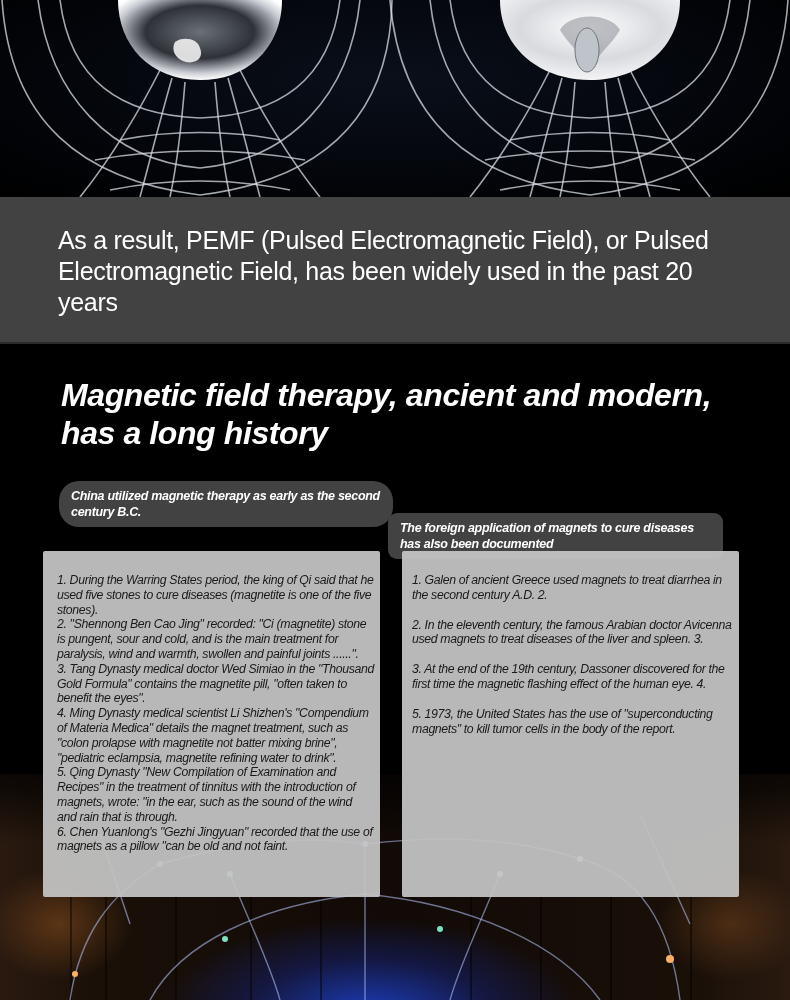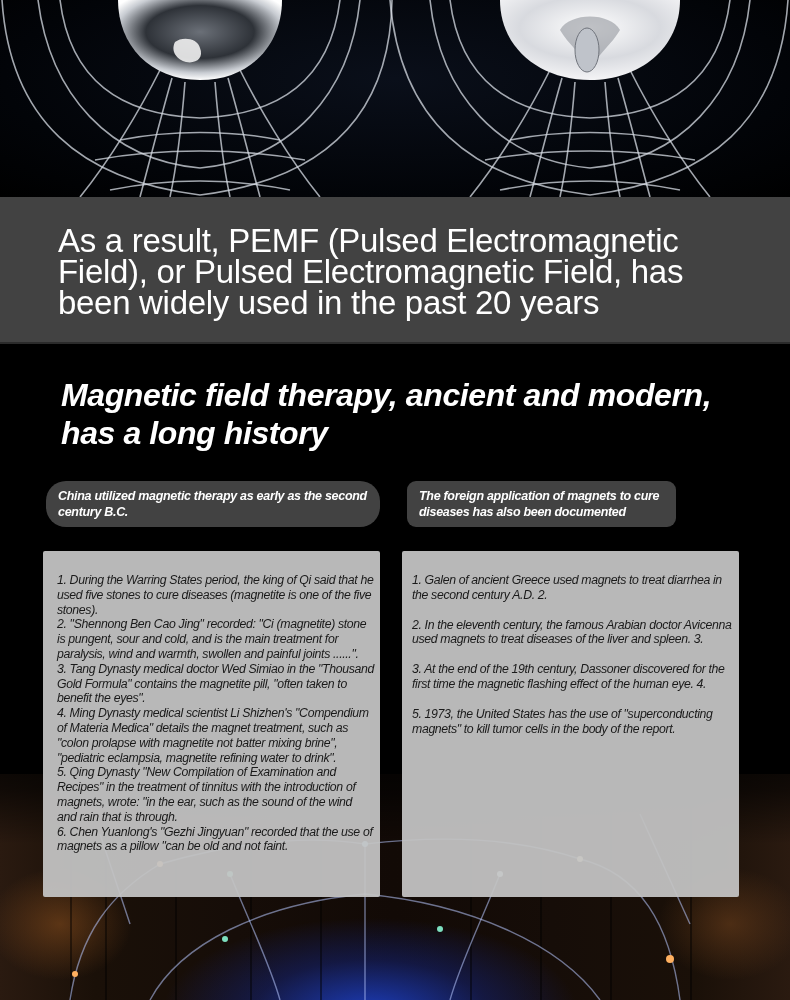--- a/index.html
+++ b/index.html
@@ -15,21 +15,21 @@
     .hero svg { position: absolute; left: 0; top: 0; }
 
     
     .banner {
       position: absolute; left: 0; top: 197px; width: 790px; height: 147px;
       background: #424242;
       border-bottom: 2px solid #2b2b2b;
     }
     .banner-text {
       position: absolute; left: 58px; top: 28px; width: 700px;
-      color: #ffffff; font-size: 33px; line-height: 31px; letter-spacing: -0.3px;
+      color: #ffffff; font-size: 25px; line-height: 31px; letter-spacing: -0.3px;
     }
 
     
     .section {
       position: absolute; left: 0; top: 344px; width: 790px; height: 656px;
       background: #000;
       overflow: hidden;
       font-style: italic;
     }
     .section-bg {
@@ -53,22 +53,22 @@
       position: absolute; left: 61px; top: 32px; width: 690px;
       color: #ffffff; font-size: 32px; line-height: 38px; letter-spacing: -0.4px;
     }
 
     .pill {
       position: absolute; top: 137px; width: 334px; height: 46px;
       background: #424242; border-radius: 9px;
       color: #ffffff; font-size: 12.5px; font-weight: bold; line-height: 16px;
       padding: 7px 10px 0 12px; letter-spacing: -0.3px;
     }
-    .pill.left { left: 46px; border-radius: 20px; }
-    .pill.right { left: 407px; width: 269px; }
+    .pill.left { left: 59px; border-radius: 20px; }
+    .pill.right { left: 388px; width: 335px; margin-top: 32px; }
 
     .card {
       position: absolute; top: 207px; height: 346px;
       background: rgba(196,196,196,0.94);
       border-radius: 2px;
       color: #1a1a1a; font-size: 12.3px; line-height: 14.8px; letter-spacing: -0.35px;
       padding: 22px 6px 0 14px;
     }
     .card.left { left: 43px; width: 337px; }
     .card.right { left: 402px; width: 337px; padding-left: 10px; }

